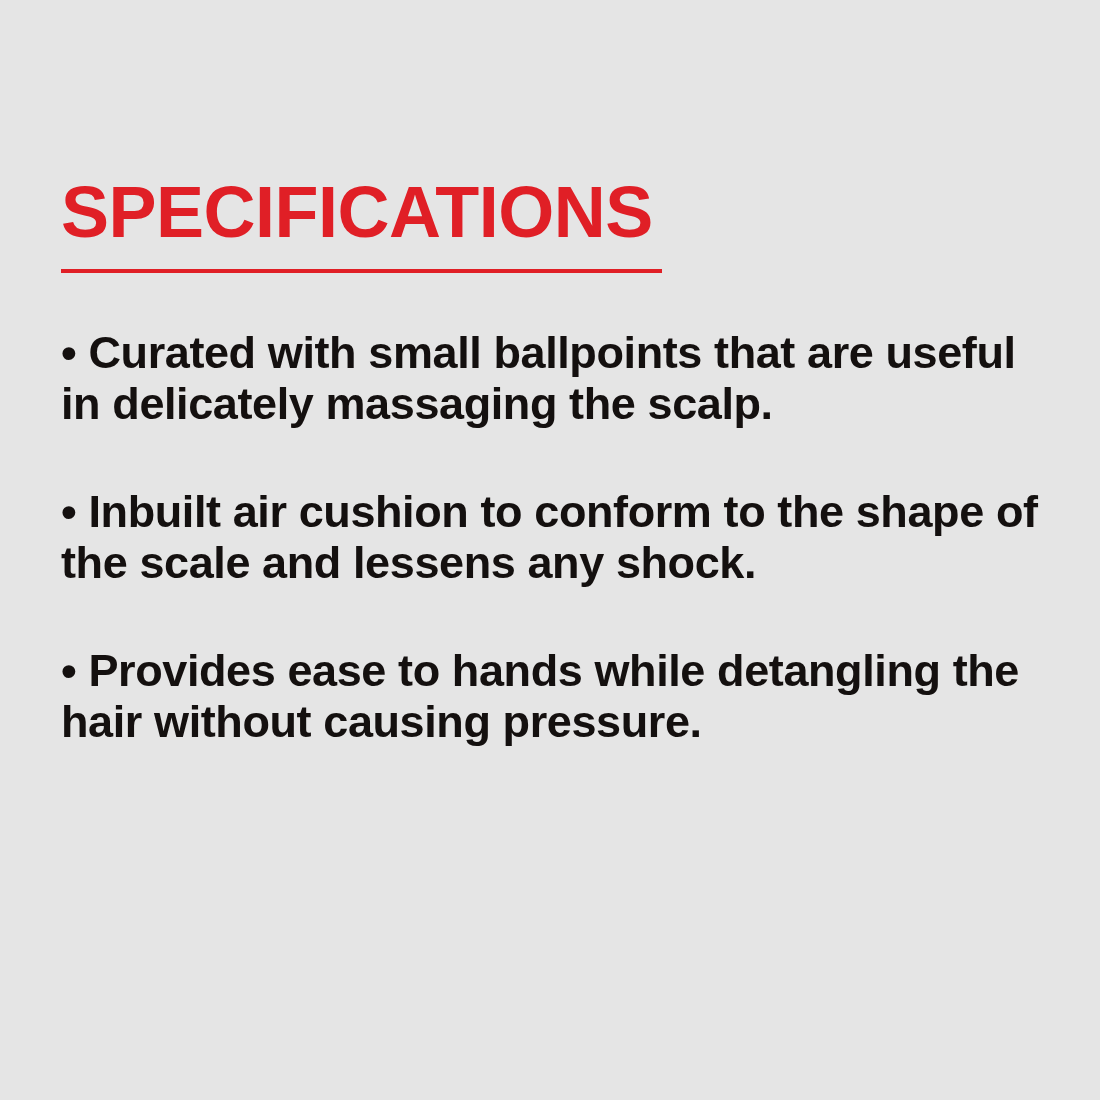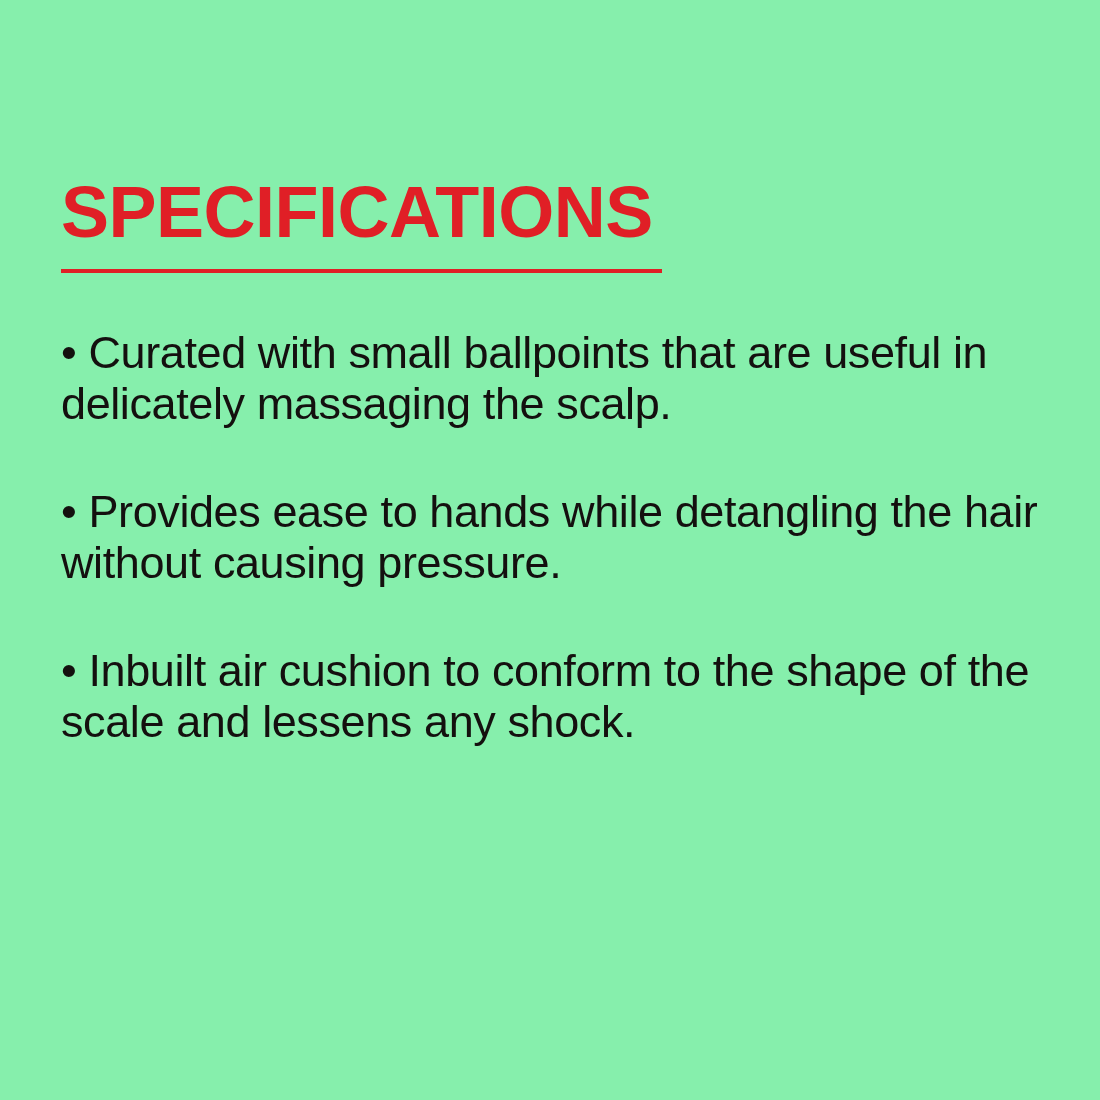--- a/index.html
+++ b/index.html
@@ -12,21 +12,21 @@
     height: 1100px;
     background: #ffffff;
     font-family: "Liberation Sans", "DejaVu Sans", sans-serif;
     overflow: hidden;
   }
 
   .spec-card {
     position: relative;
     width: 1100px;
     height: 1100px;
-    background: #86efac;
+    background: #e5e5e5;
     box-sizing: border-box;
   }
 
   
   .heading-block {
     position: absolute;
     left: 61px;
     top: 176px;
     width: 620px;
   }
@@ -61,21 +61,21 @@
     list-style: none;
   }
 
   .spec-item {
     display: block;
     margin: 0 0 57px 0;
     padding: 0;
     font-family: "Liberation Sans", "DejaVu Sans", sans-serif;
     font-size: 45px;
     line-height: 51px;
-    font-weight: 400;
+    font-weight: 700;
     color: #14100F;
     letter-spacing: -0.4px;
     text-indent: 0;
   }
 
   .spec-item:last-child {
     margin-bottom: 0;
   }
 
   .bullet-glyph {
@@ -102,23 +102,23 @@
   <ul class="spec-list">
 
     <li class="spec-item">
       <span class="bullet-glyph">•</span>
       <span class="spec-text">Curated with small ballpoints that are useful in delicately massaging the scalp.</span>
     </li>
 
 
     <li class="spec-item">
       <span class="bullet-glyph">•</span>
-      <span class="spec-text">Provides ease to hands while detangling the hair without causing pressure.</span>
+      <span class="spec-text">Inbuilt air cushion to conform to the shape of the scale and lessens any shock.</span>
     </li>
 
     <li class="spec-item">
       <span class="bullet-glyph">•</span>
-      <span class="spec-text">Inbuilt air cushion to conform to the shape of the scale and lessens any shock.</span>
+      <span class="spec-text">Provides ease to hands while detangling the hair without causing pressure.</span>
     </li>
 
   </ul>
 
 </div>
 
 </body></html>

